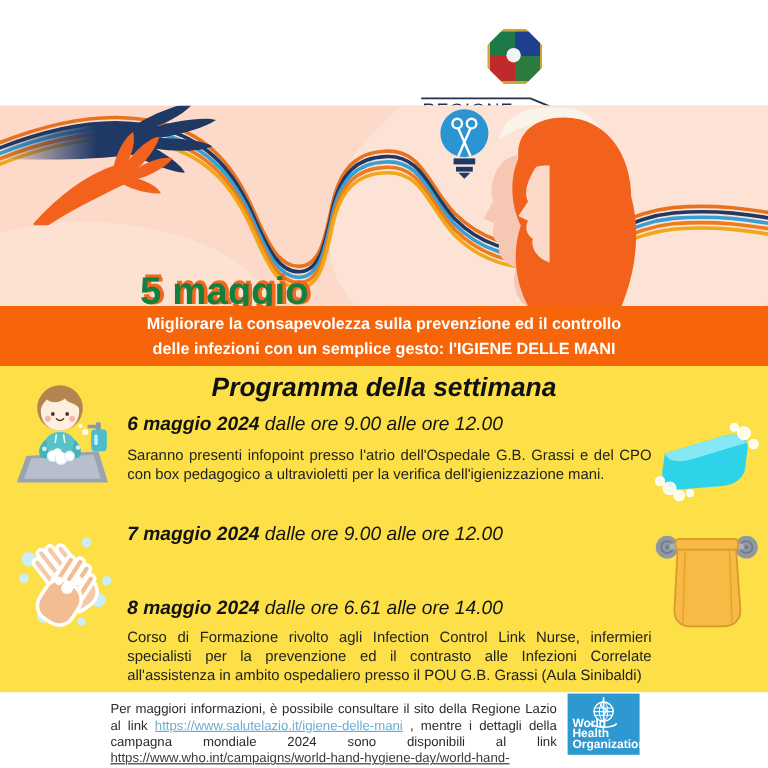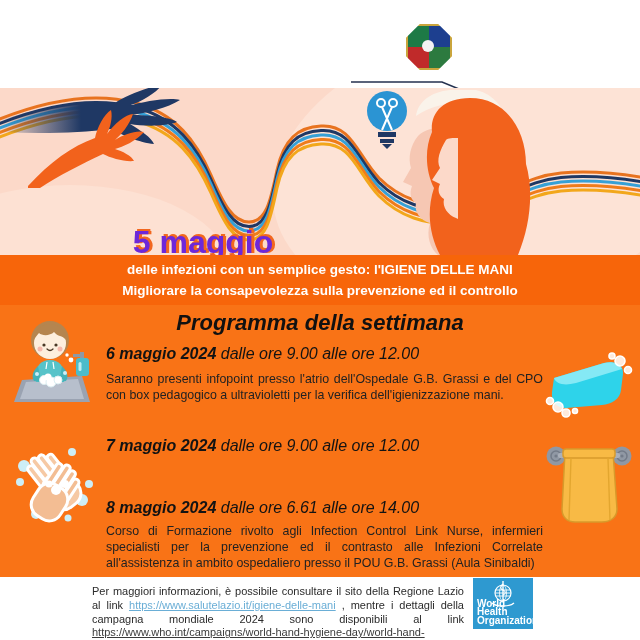--- a/index.html
+++ b/index.html
@@ -33,31 +33,31 @@
   
   .hero{position:absolute;top:88px;left:0;width:640px;height:167px;background:#fcd9c9;overflow:hidden;}
   .hero-blob1{position:absolute;right:-70px;top:-60px;width:440px;height:280px;background:#fde3d6;
               border-radius:50%;transform:rotate(-12deg);}
   .hero-blob2{position:absolute;left:-90px;bottom:-100px;width:320px;height:170px;background:#fde1d3;border-radius:50%;}
   .ribbon,.hands-g,.bulb-g,.head-g{position:absolute;}
   .ribbon{left:0;top:0;}
   .hands-g{left:0;top:0;}
   .bulb-g{left:366px;top:2px;}
   .head-g{left:390px;top:0;}
-  .hero-date{position:absolute;left:73px;top:136px;width:260px;text-align:center;
-             font-size:32px;font-weight:bold;color:#6d28d9;line-height:37px;
+  .hero-date{position:absolute;left:57px;top:136px;width:260px;text-align:center;
+             font-size:32px;font-weight:bold;color:#15803d;line-height:37px;
              text-shadow:2px -2px 0 #f2671f,3px 0 0 #f2671f;}
 
   
   .banner{position:absolute;top:255px;left:0;width:640px;height:50px;background:#f7650a;
           color:#fff;text-align:center;font-weight:bold;font-size:13.5px;line-height:21px;
           padding-top:4px;box-sizing:border-box;}
 
   
-  .program{position:absolute;top:305px;left:0;width:640px;height:272px;background:#f97316;}
+  .program{position:absolute;top:305px;left:0;width:640px;height:272px;background:#fde047;}
   .prog-title{position:absolute;top:5px;left:0;width:100%;text-align:center;
               font-size:22px;font-weight:bold;font-style:italic;color:#111;}
   .ev-h{position:absolute;left:106px;font-size:16px;font-style:italic;color:#131313;white-space:nowrap;}
   .ev-h .d{font-weight:bold;}
   .ev-p{position:absolute;left:106px;width:437px;font-size:12.4px;line-height:15.8px;
         text-align:justify;color:#222;}
   .ev1h{top:40px;} .ev1p{top:67px;}
   .ev2h{top:132px;} .ev2p{top:141px;}
   .ev3h{top:194px;} .ev3p{top:219px;}
   .ic-child{position:absolute;left:10px;top:11px;}
@@ -155,22 +155,22 @@
     </svg>
 
     <div class="hero-date">
       <span>5 maggio</span><br>
       
     </div>
 
   </div>
 
   <div class="banner">
+    <div>Migliorare la consapevolezza sulla prevenzione ed il controllo</div>
     <div>delle infezioni con un semplice gesto: l'IGIENE DELLE MANI</div>
-    <div>Migliorare la consapevolezza sulla prevenzione ed il controllo</div>
   </div>
 
   <div class="program">
     <div class="prog-title">Programma della settimana</div>
 
     <div class="ev-h ev1h">
       <span class="d">6 maggio 2024</span><span class="t"> dalle ore 9.00 alle ore 12.00</span>
     </div>
     <div class="ev-p ev1p">Saranno presenti infopoint presso l'atrio dell'Ospedale G.B. Grassi e del CPO con box pedagogico a ultravioletti per la verifica dell'igienizzazione mani.</div>
 

